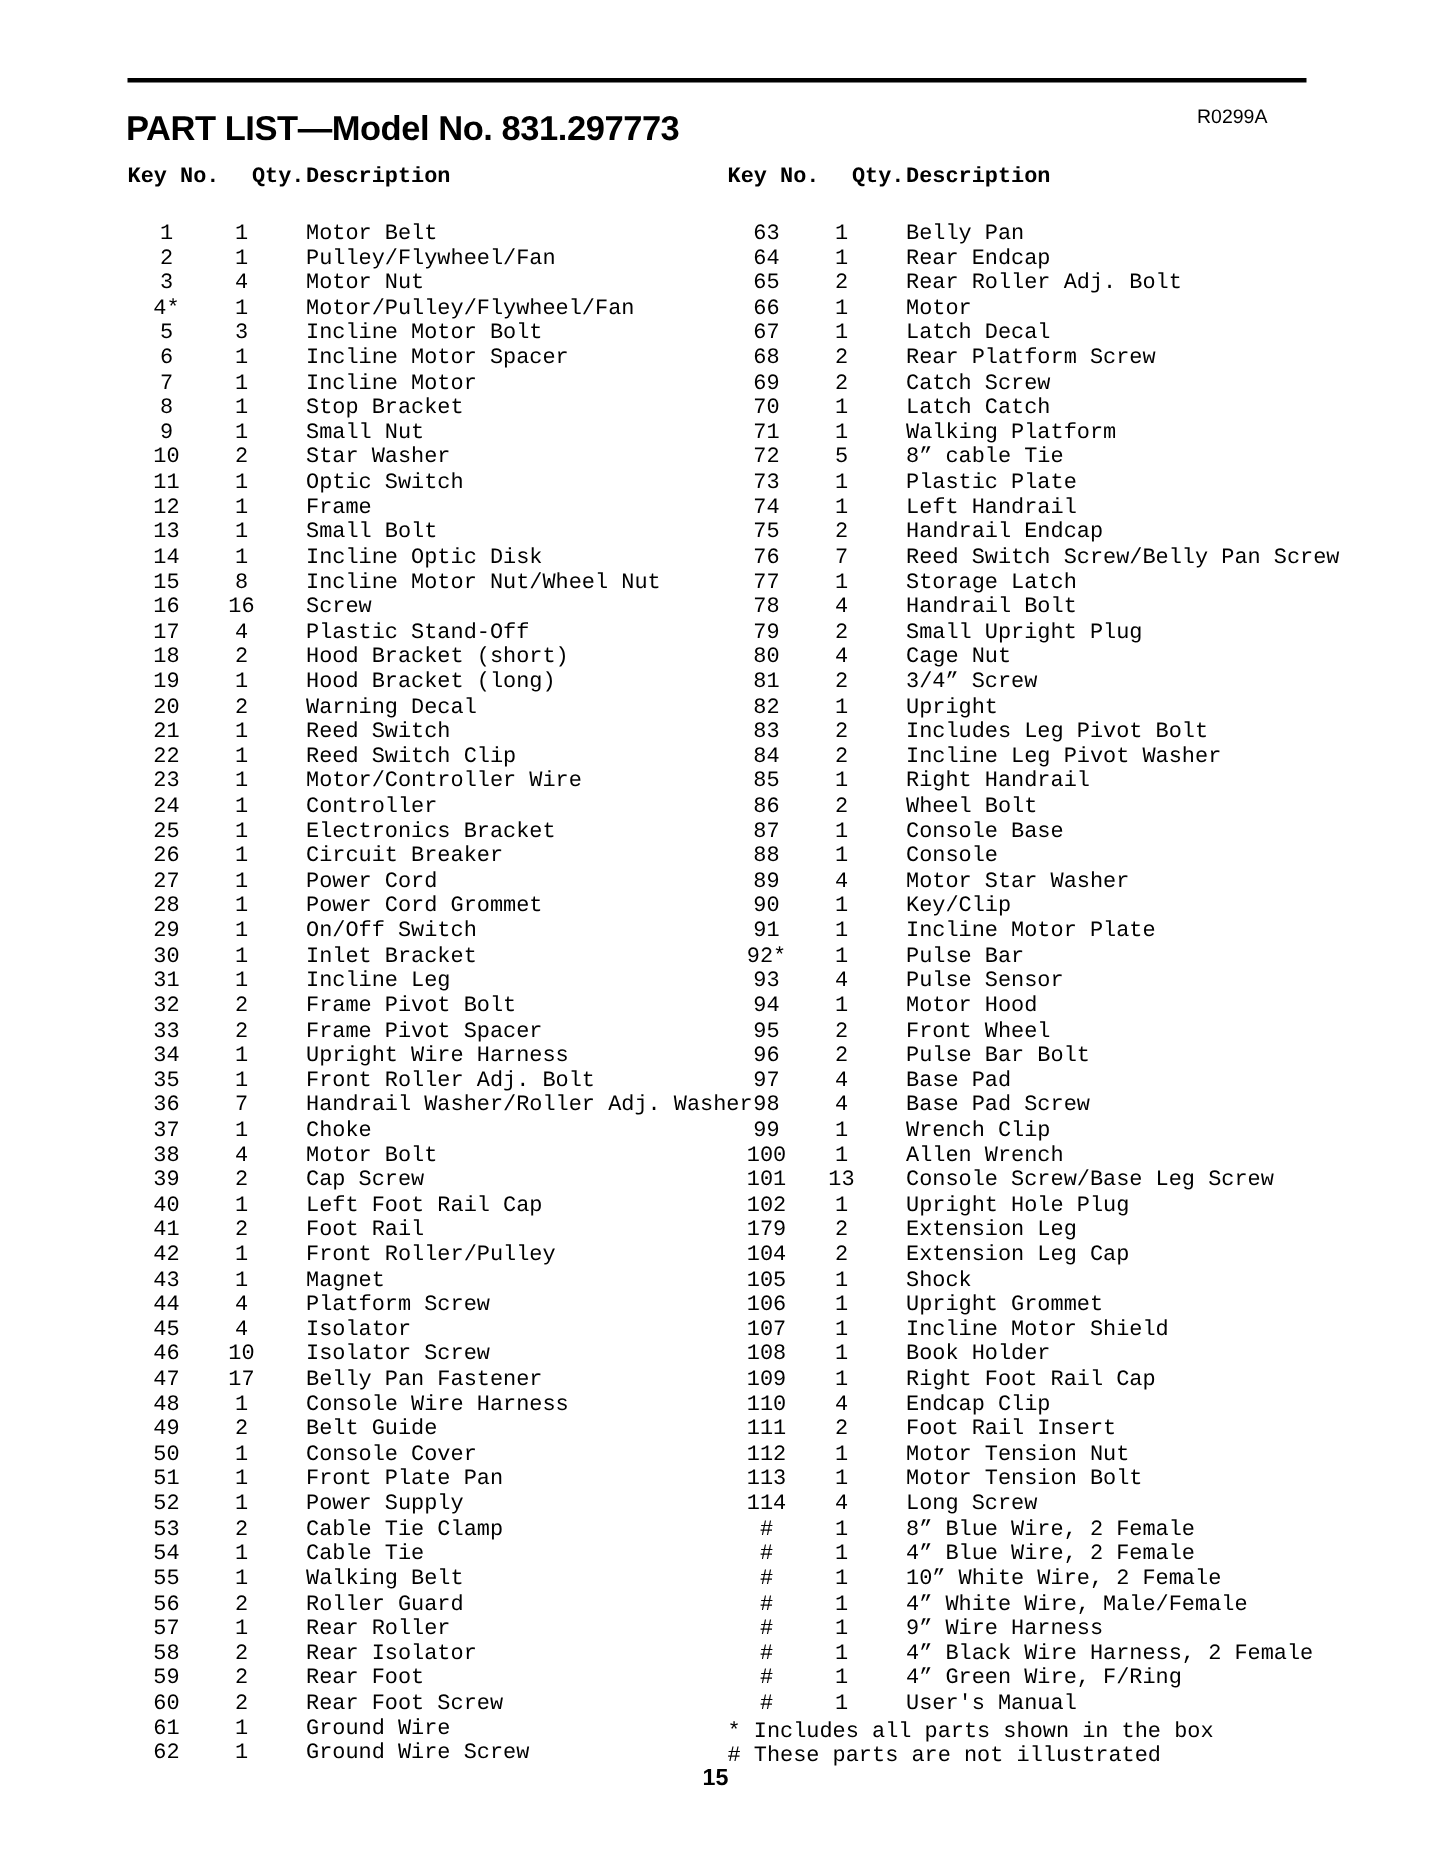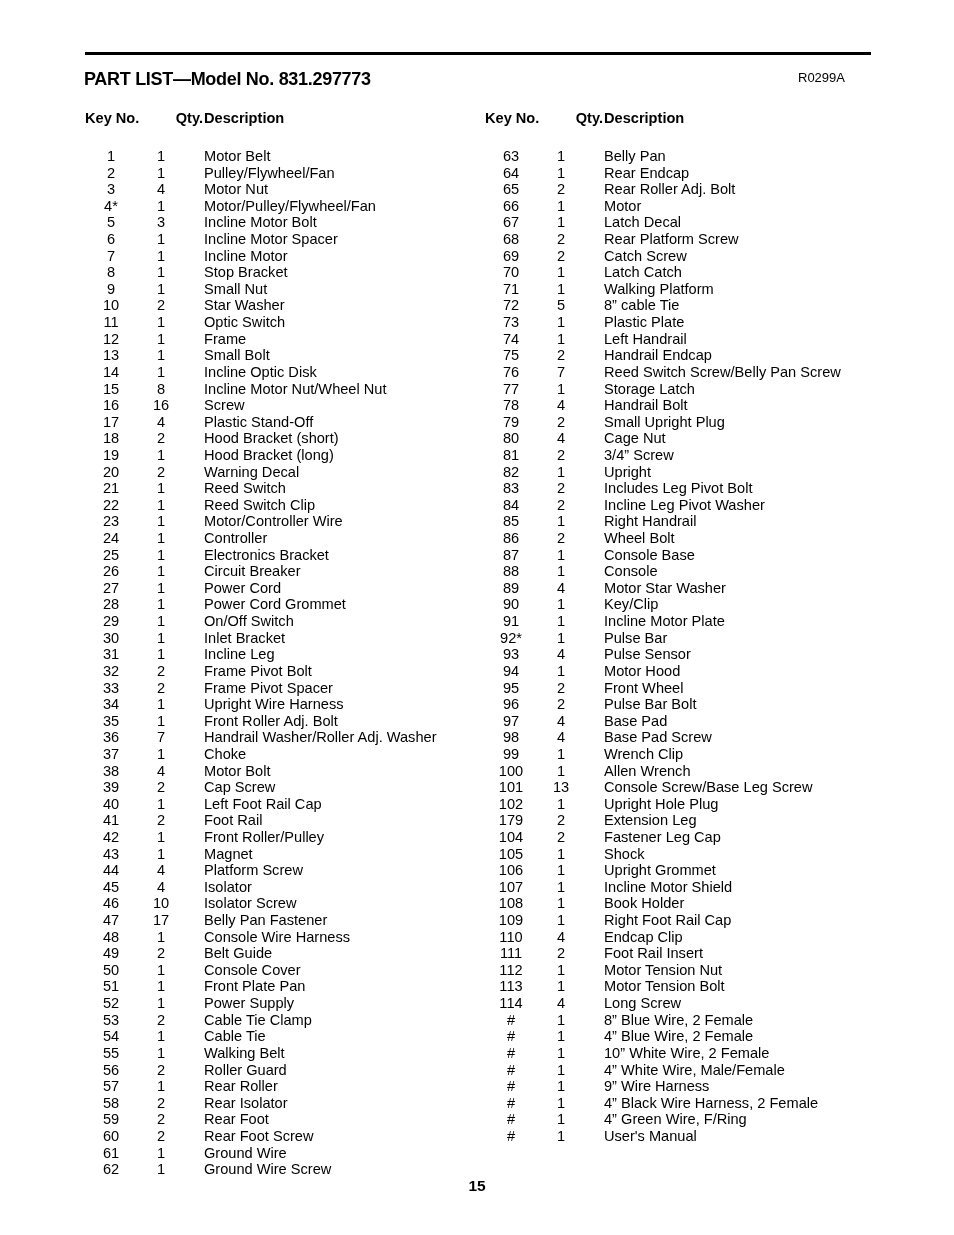--- a/index.html
+++ b/index.html
@@ -23,39 +23,40 @@
     left: 85px;
     top: 52px;
     width: 786px;
     height: 3px;
     background: #000000;
   }
   #page-title {
     position: absolute;
     left: 84px;
     top: 57px;
-    font-size: 18px;
+    font-size: 23px;
     font-weight: bold;
     letter-spacing: -0.3px;
     white-space: nowrap;
   }
   #revision-code {
     position: absolute;
     left: 798px;
     top: 70px;
     font-size: 13px;
     font-weight: normal;
     white-space: nowrap;
   }
 
   
   .parts-column {
     position: absolute;
     top: 110px;
     width: 400px;
+    font-family: Liberation Mono, monospace;
   }
   #parts-column-left  { left: 85px;  }
   #parts-column-right { left: 485px; }
 
   .col-head {
     position: relative;
     height: 26px;
     font-size: 14.6px;
     font-weight: bold;
   }
@@ -653,21 +654,21 @@
         <span class="c-desc">Upright Hole Plug</span>
       </div>
       <div class="part-row">
         <span class="c-key">179</span>
         <span class="c-qty">2</span>
         <span class="c-desc">Extension Leg</span>
       </div>
       <div class="part-row">
         <span class="c-key">104</span>
         <span class="c-qty">2</span>
-        <span class="c-desc">Fastener Leg Cap</span>
+        <span class="c-desc">Extension Leg Cap</span>
       </div>
       <div class="part-row">
         <span class="c-key">105</span>
         <span class="c-qty">1</span>
         <span class="c-desc">Shock</span>
       </div>
       <div class="part-row">
         <span class="c-key">106</span>
         <span class="c-qty">1</span>
         <span class="c-desc">Upright Grommet</span>
@@ -745,16 +746,20 @@
       <div class="part-row">
         <span class="c-key">#</span>
         <span class="c-qty">1</span>
         <span class="c-desc">4” Green Wire, F/Ring</span>
       </div>
       <div class="part-row">
         <span class="c-key">#</span>
         <span class="c-qty">1</span>
         <span class="c-desc">User's Manual</span>
       </div>
+    </div>
+  <div class="footnotes" id="footnotes">
+      <div class="footnote">* Includes all parts shown in the box</div>
+      <div class="footnote"># These parts are not illustrated</div>
     </div>
 </div>
 
 <div id="page-number">15</div>
 
 </body></html>

